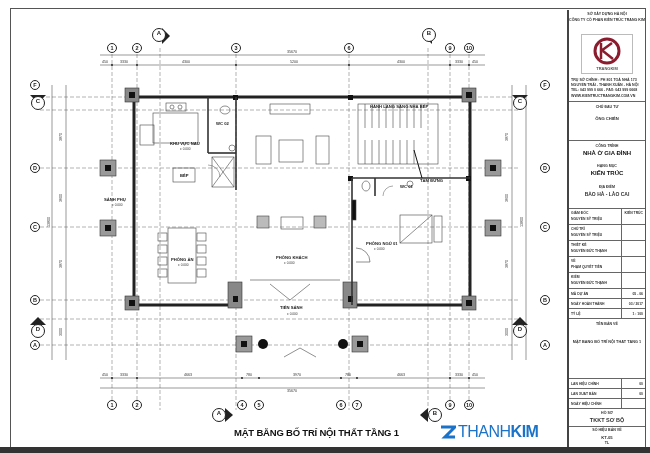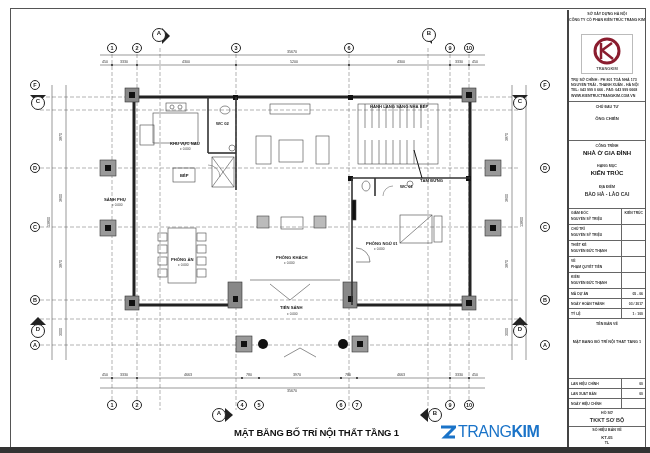--- a/index.html
+++ b/index.html
@@ -307,21 +307,21 @@
 <div class="lvl" style="left:374px;top:247px;">± 0.000</div>
 <div class="room-label" style="left:280px;top:305px;">TIỀN SẢNH</div>
 <div class="lvl" style="left:287px;top:312px;">± 0.000</div>
 
 <div class="drawing-title">MẶT BẰNG BỐ TRÍ NỘI THẤT TẦNG 1</div>
 <div class="brand">
   <span style="display:inline-block;width:16px;height:14px;vertical-align:-2px;margin-right:2px;">
     <svg width="16" height="14" viewBox="0 0 16 14">
         <path d="M1 2 L15 2 L5 12 L15 12" fill="none" stroke="#1a73c8" stroke-width="3"></path>
       </svg>
-  </span><span>TRANG</span><b>KIM</b>
+  </span><span>THANH</span><b>KIM</b>
 </div>
 
 <div class="tb">
   <div class="cell tiny" style="top:2px;">SỞ XÂY DỰNG HÀ NỘI</div>
   <div class="cell tiny" style="top:8px;">CÔNG TY CỔ PHẦN KIẾN TRÚC TRANG KIM</div>
   <div class="logo-box">
     <svg width="50" height="30" viewBox="0 0 50 30" style="position:absolute;left:0;top:2px;">
       <circle cx="25" cy="14" r="12" fill="#fff" stroke="#8a1c2e" stroke-width="3"></circle>
       <path d="M19 6 L19 22 M19 14 L30 6 M21 14 L31 22" stroke="#8a1c2e" stroke-width="2.5" fill="none"></path>
     </svg>

